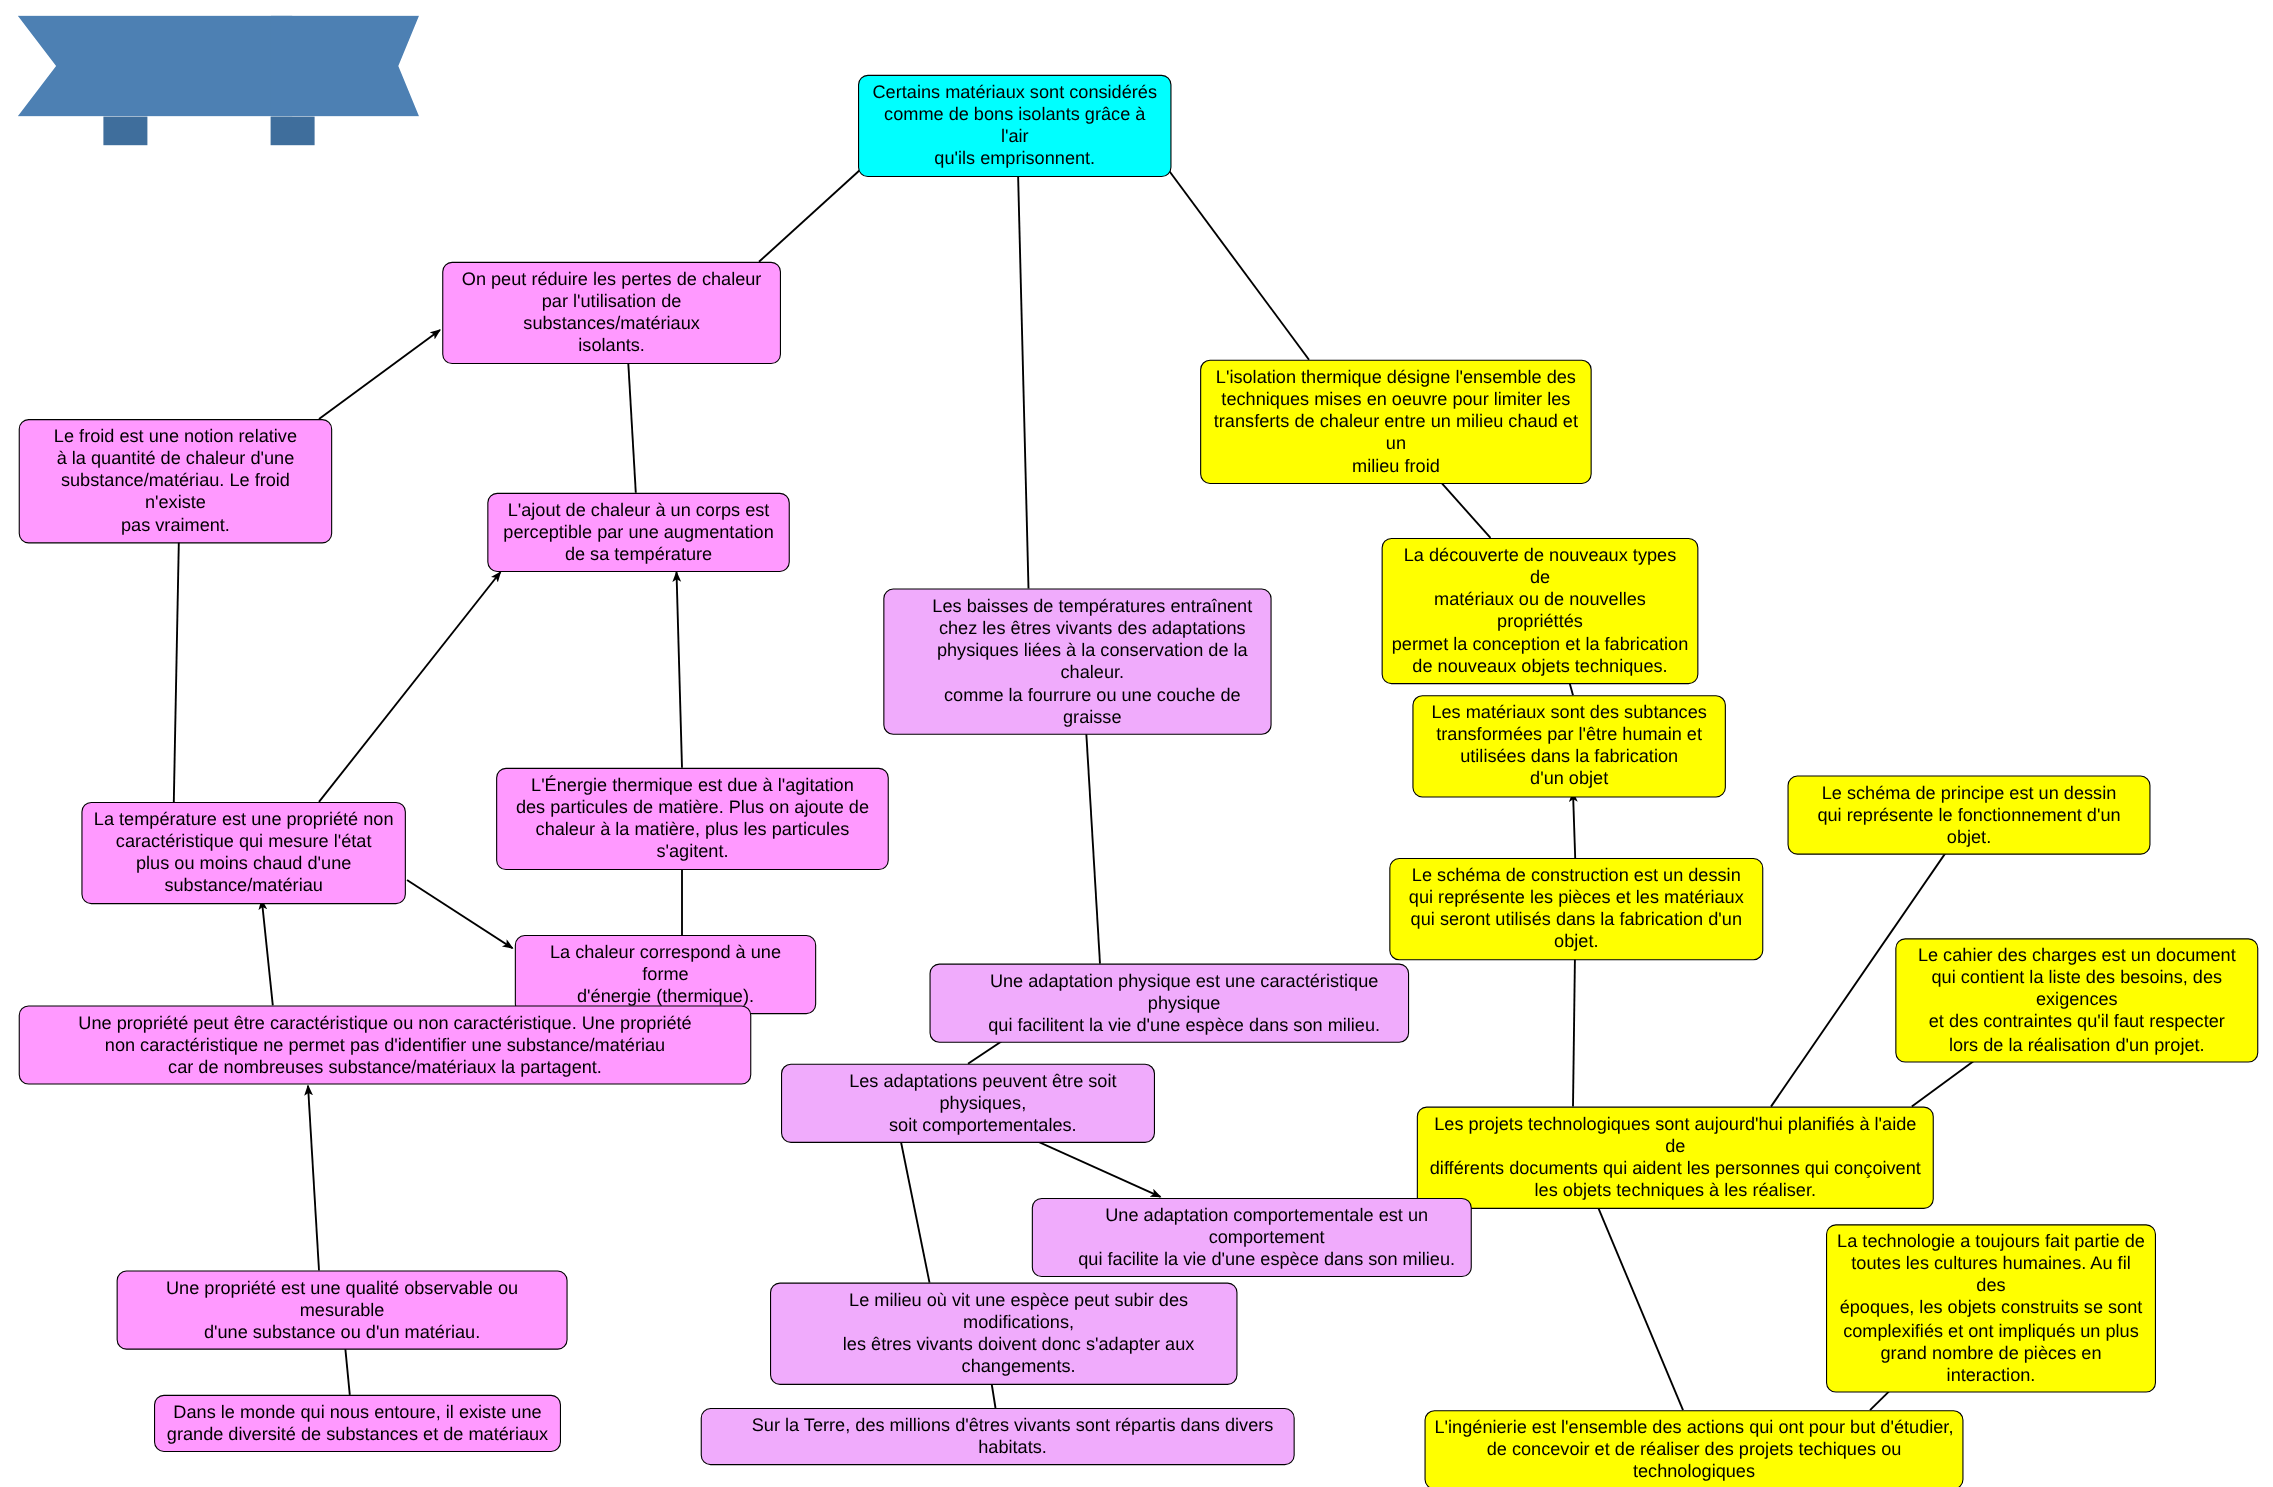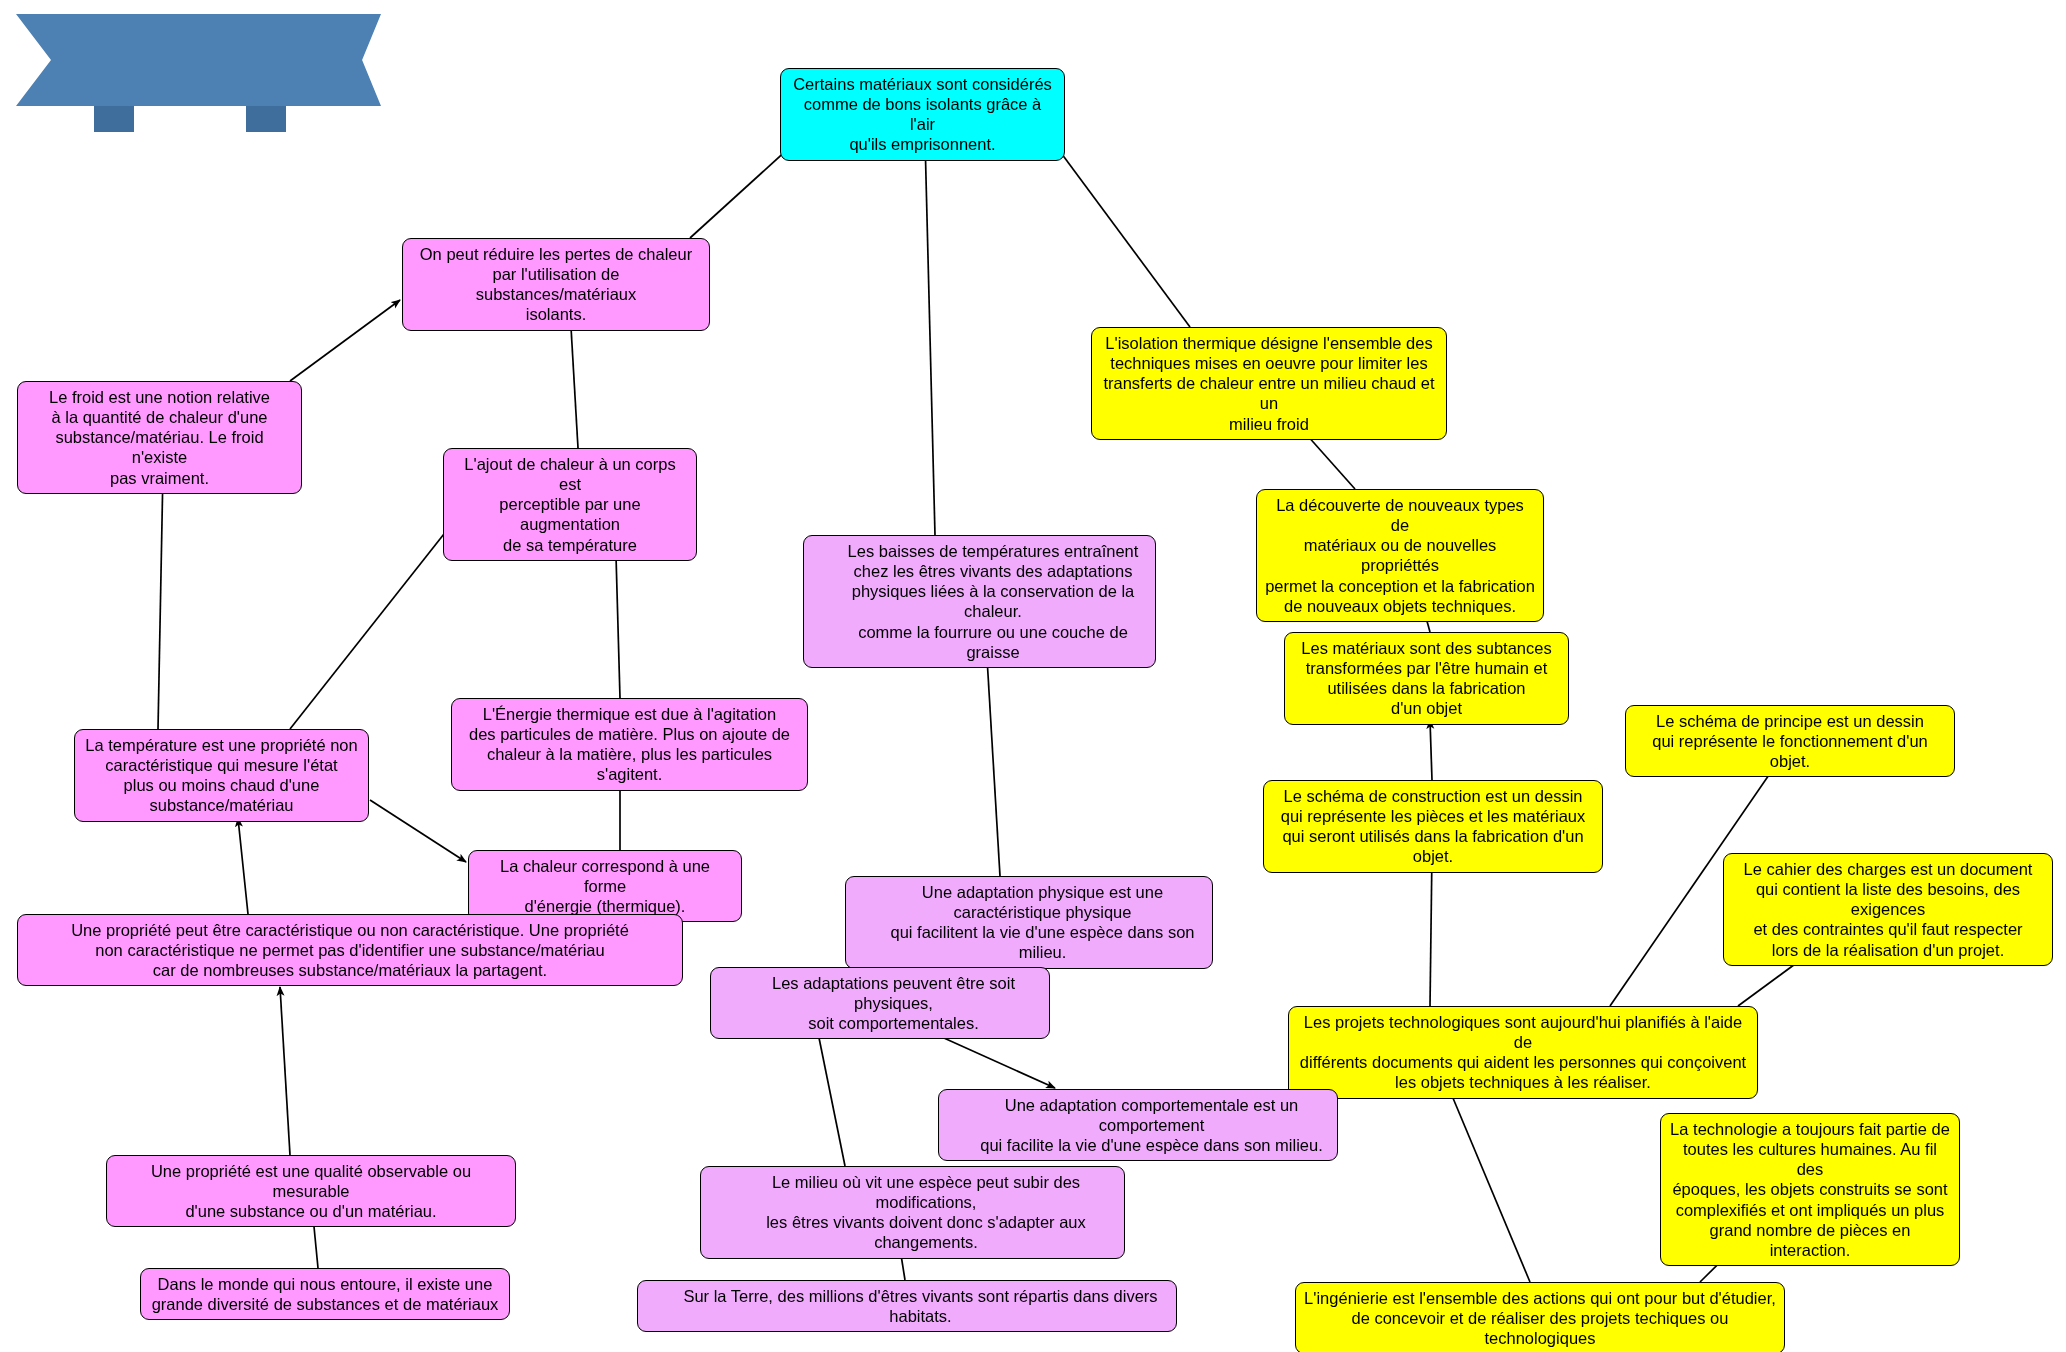--- a/index.html
+++ b/index.html
@@ -118,21 +118,21 @@
 par l'utilisation de substances/matériaux
 isolants.</div>
       <div class="node yellow" style="left: 1091px; top: 327px; width: 356px; min-height: 86px;">L'isolation thermique désigne l'ensemble des
 techniques mises en oeuvre pour limiter les
 transferts de chaleur entre un milieu chaud et un
 milieu froid</div>
       <div class="node pink" style="left: 17px; top: 381px; width: 285px; min-height: 86px;">Le froid est une notion relative
 à la quantité de chaleur d'une
 substance/matériau. Le froid n'existe
 pas vraiment.</div>
-      <div class="node pink" style="left: 443px; top: 448px; width: 254px; min-height: 70px;">L'ajout de chaleur à un corps est
+      <div class="node pink" style="left: 443px; top: 448px; width: 275px; min-height: 70px;">L'ajout de chaleur à un corps est
 perceptible par une augmentation
 de sa température</div>
       <div class="node yellow" style="left: 1256px; top: 489px; width: 288px; min-height: 86px;">La découverte de nouveaux types de
 matériaux ou de nouvelles propriéttés
 permet la conception et la fabrication
 de nouveaux objets techniques.</div>
       <div class="node green" style="left: 803px; top: 535px; width: 353px; min-height: 86px;">Les baisses de températures entraînent
 chez les êtres vivants des adaptations
 physiques liées à la conservation de la chaleur.
 comme la fourrure ou une couche de graisse</div>
@@ -154,21 +154,21 @@
 qui seront utilisés dans la fabrication d'un objet.</div>
       <div class="node pink" style="left: 468px; top: 850px; width: 274px; min-height: 48px;">La chaleur correspond à une forme
 d'énergie (thermique).</div>
       <div class="node yellow" style="left: 1723px; top: 853px; width: 330px; min-height: 86px;">Le cahier des charges est un document
 qui contient la liste des besoins, des exigences
 et des contraintes qu'il faut respecter
 lors de la réalisation d'un projet.</div>
       <div class="node pink" style="left: 17px; top: 914px; width: 666px; min-height: 70px;">Une propriété peut être caractéristique ou non caractéristique. Une propriété
 non caractéristique ne permet pas d'identifier une substance/matériau
 car de nombreuses substance/matériaux la partagent.</div>
-      <div class="node green" style="left: 845px; top: 876px; width: 368px; min-height: 48px;">Une adaptation physique est une caractéristique physique
+      <div class="node green" style="left: 845px; top: 876px; width: 436px; min-height: 48px;">Une adaptation physique est une caractéristique physique
 qui facilitent la vie d'une espèce dans son milieu.</div>
       <div class="node green" style="left: 710px; top: 967px; width: 340px; min-height: 48px;">Les adaptations peuvent être soit physiques,
 soit comportementales.</div>
       <div class="node yellow" style="left: 1288px; top: 1006px; width: 470px; min-height: 70px;">Les projets technologiques sont aujourd'hui planifiés à l'aide de
 différents documents qui aident les personnes qui conçoivent
 les objets techniques à les réaliser.</div>
       <div class="node green" style="left: 938px; top: 1089px; width: 400px; min-height: 48px;">Une adaptation comportementale est un comportement
 qui facilite la vie d'une espèce dans son milieu.</div>
       <div class="node yellow" style="left: 1660px; top: 1113px; width: 300px; min-height: 102px;">La technologie a toujours fait partie de
 toutes les cultures humaines. Au fil des

